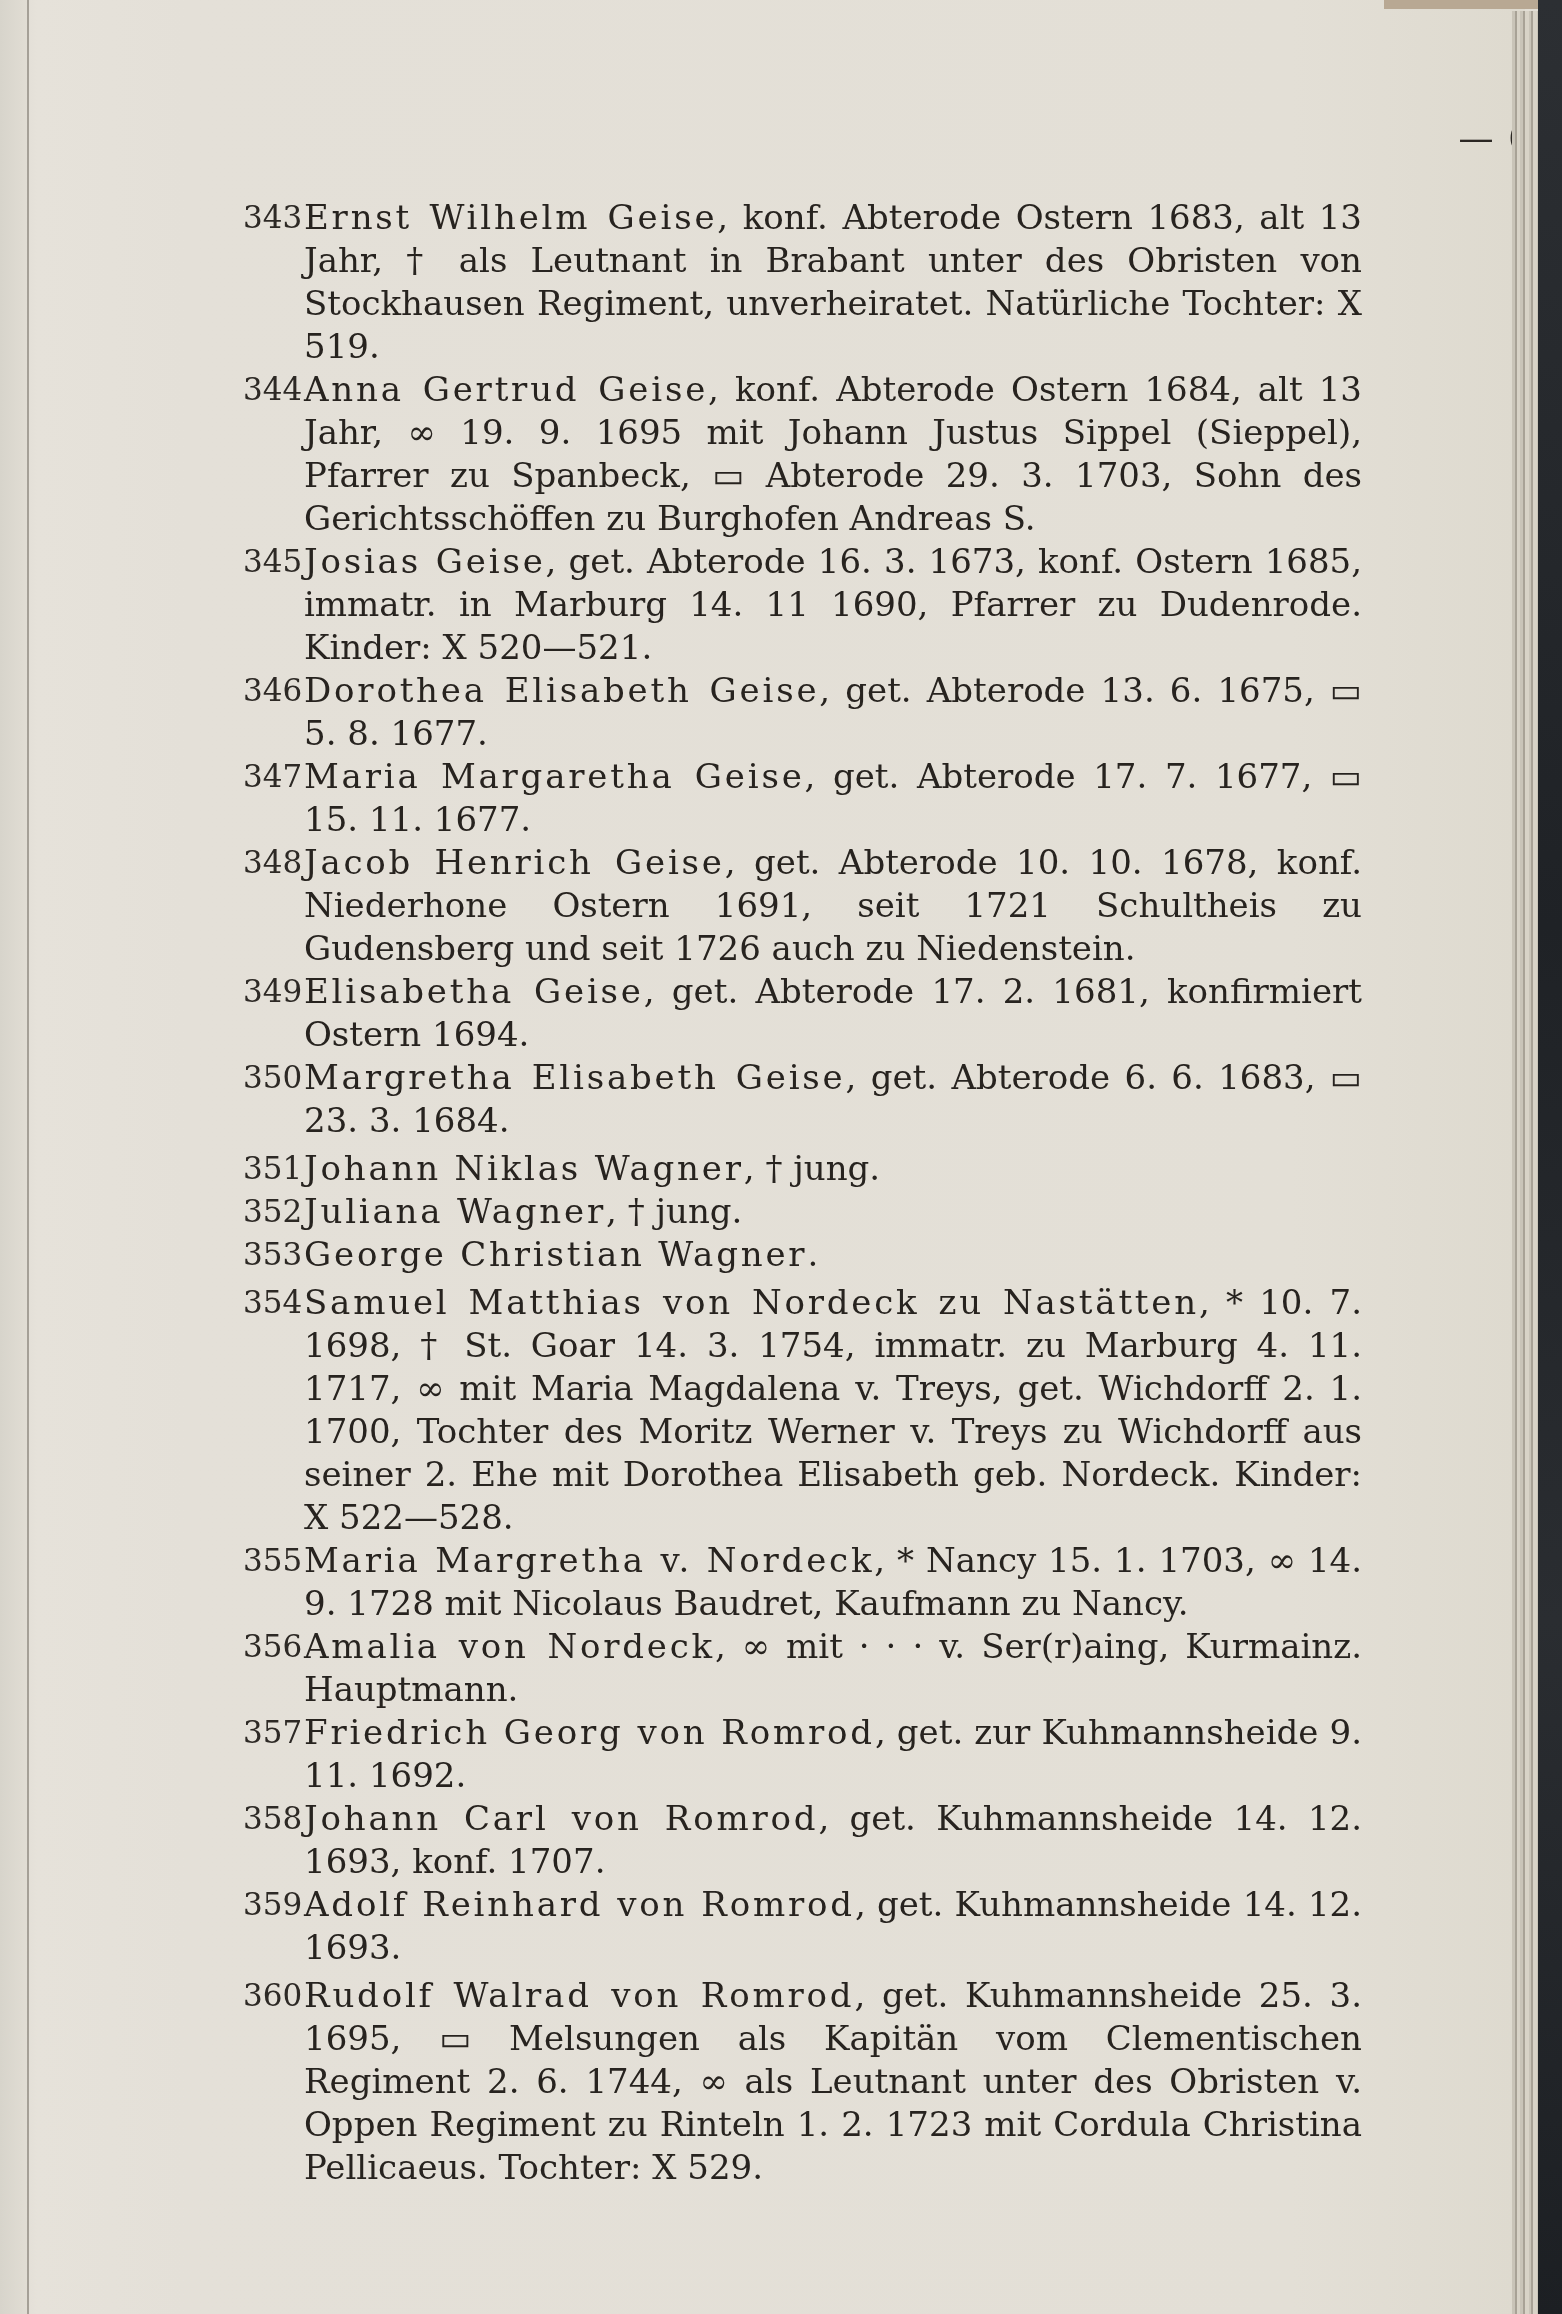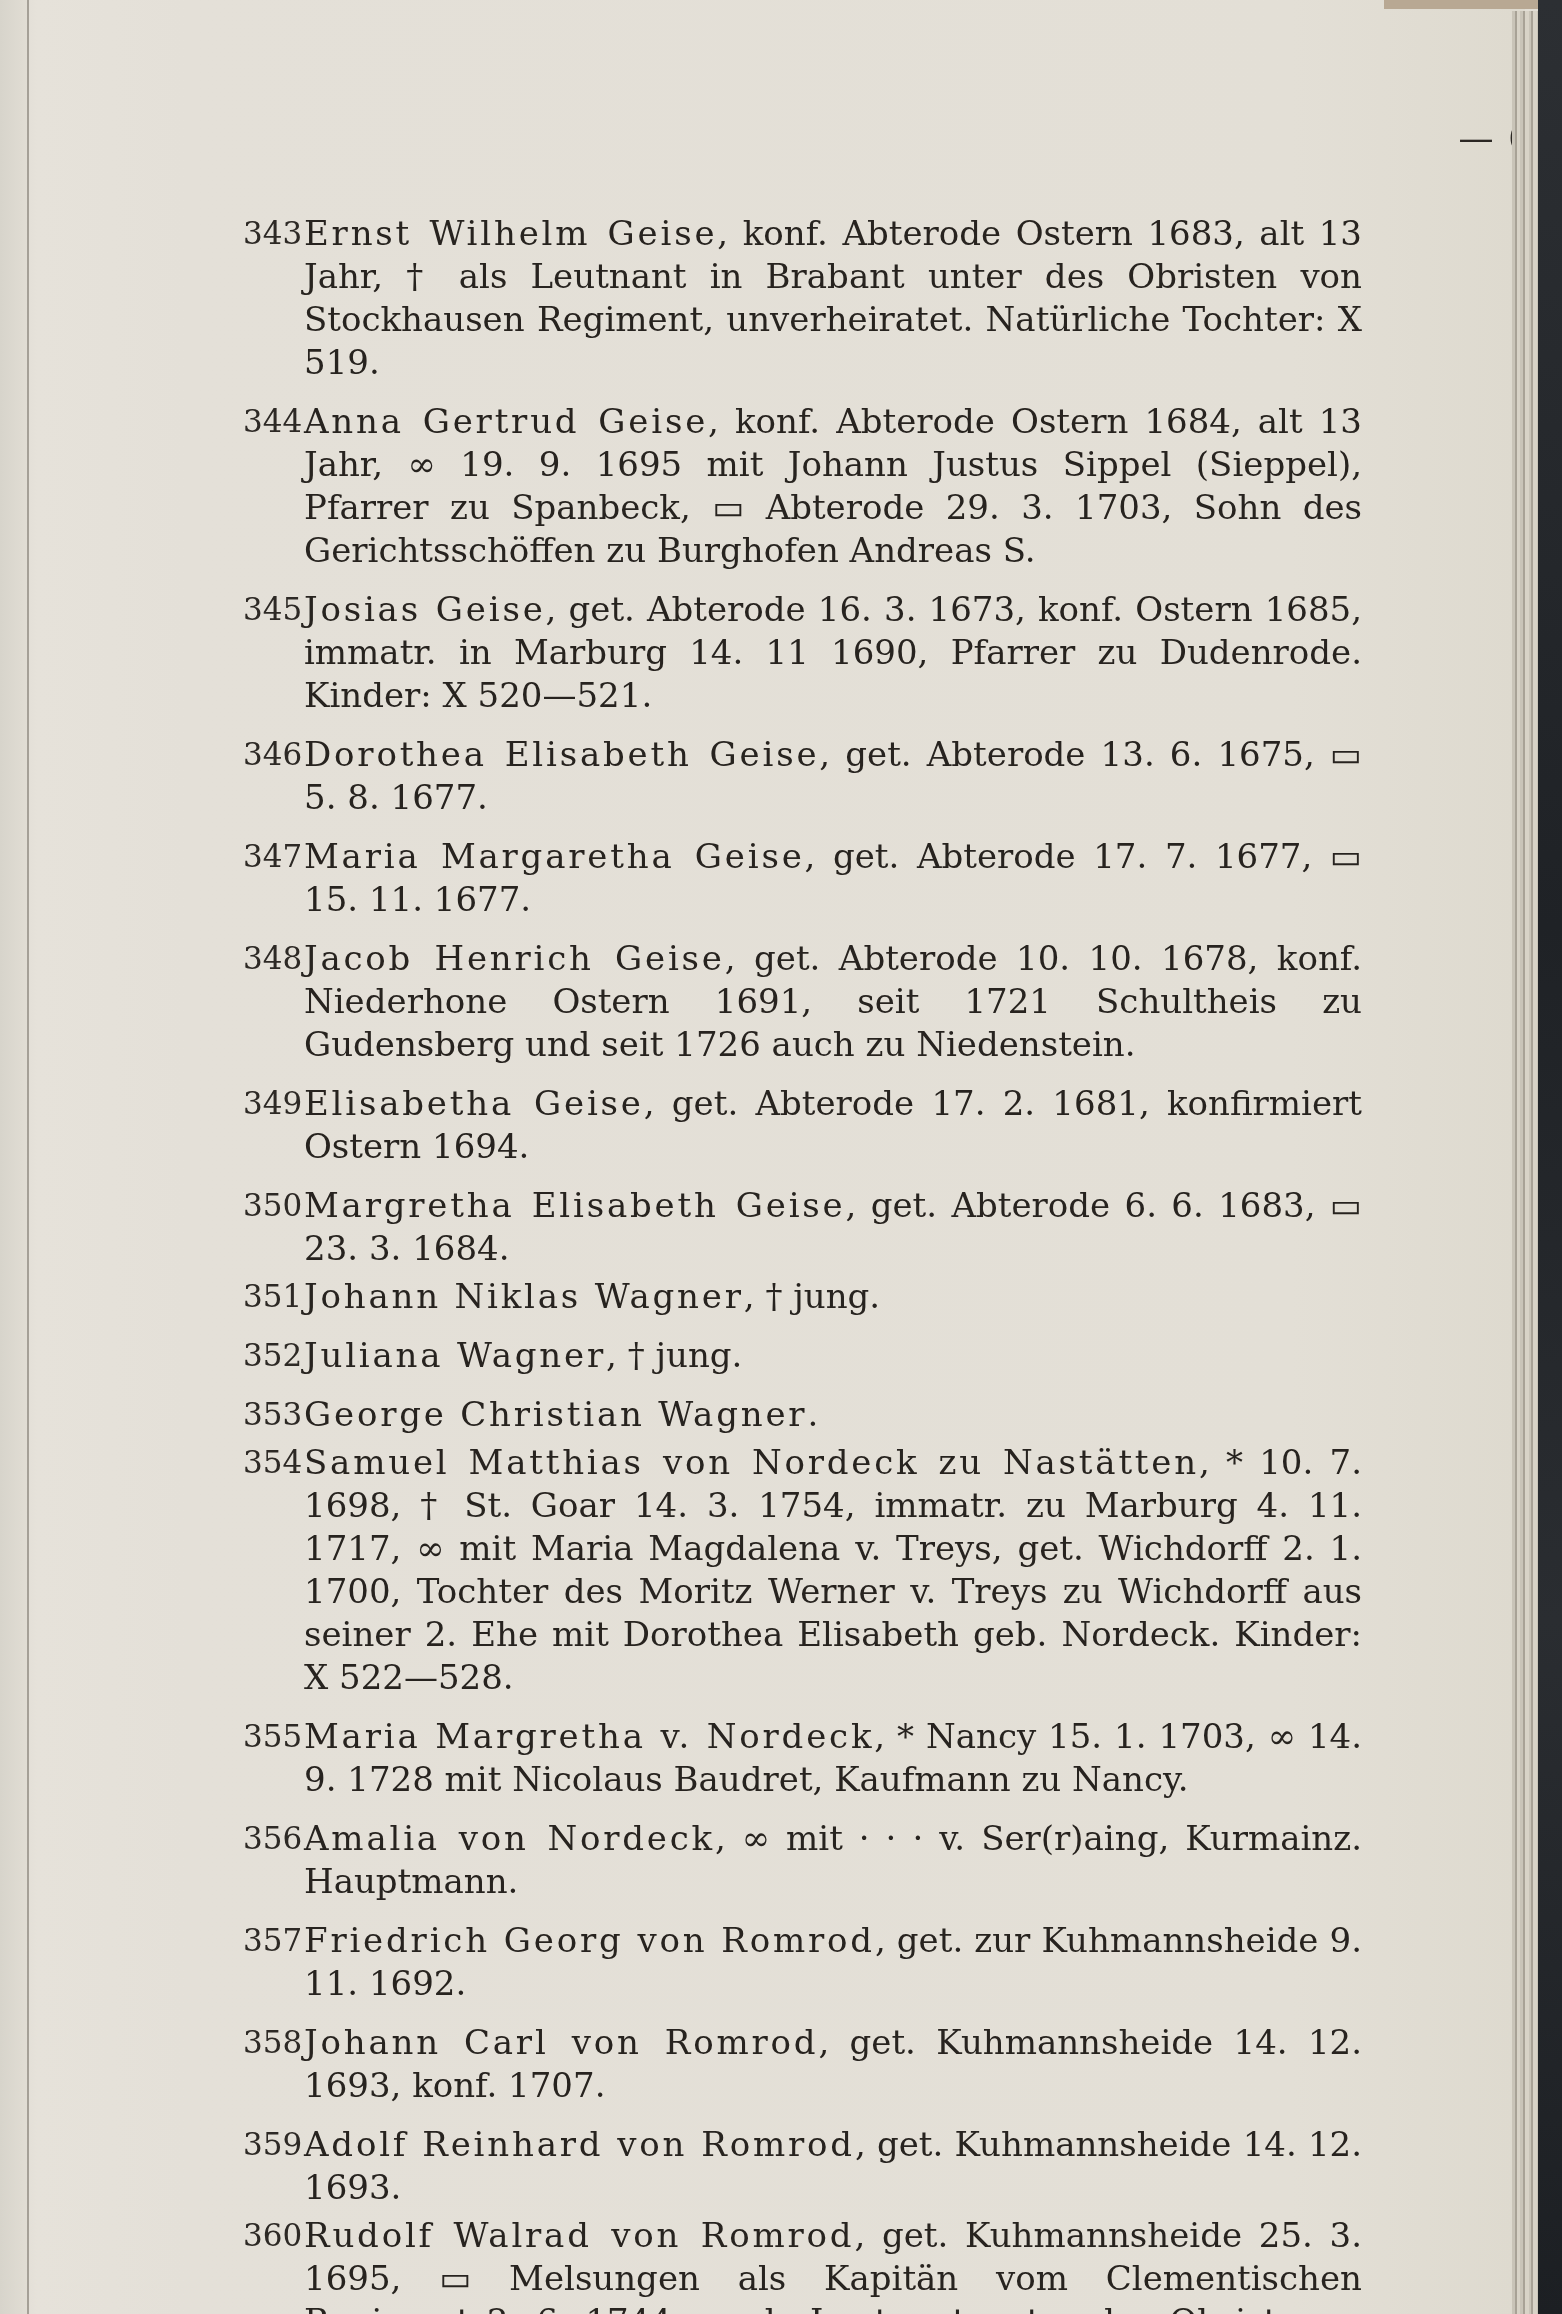--- a/index.html
+++ b/index.html
@@ -35,21 +35,21 @@
     .page-number {
       position: absolute; top: 118px; left: 0; width: 1563px; text-align: right;
       font-size: 35px; color: #2b2723; letter-spacing: 1.8px; padding-left: 43px;
     }
     .entries {
       position: absolute; left: 243px; top: 196px; width: 1119px;
       color: #27231f;
     }
     .entry {
       position: relative; padding-left: 61px;
-      font-size: 34px; line-height: 43px; text-align: justify; margin-top: 16px;
+      font-size: 34px; line-height: 43px; text-align: justify;
     }
     .entry .num {
       position: absolute; left: 0; top: 0; width: 57px;
       font-size: 31px; color: #2d2925;
     }
     .entry .name { letter-spacing: 2.8px; }
     .entry.gap-before { margin-top: 5px; }
   </style>
 </head>
 <body>

